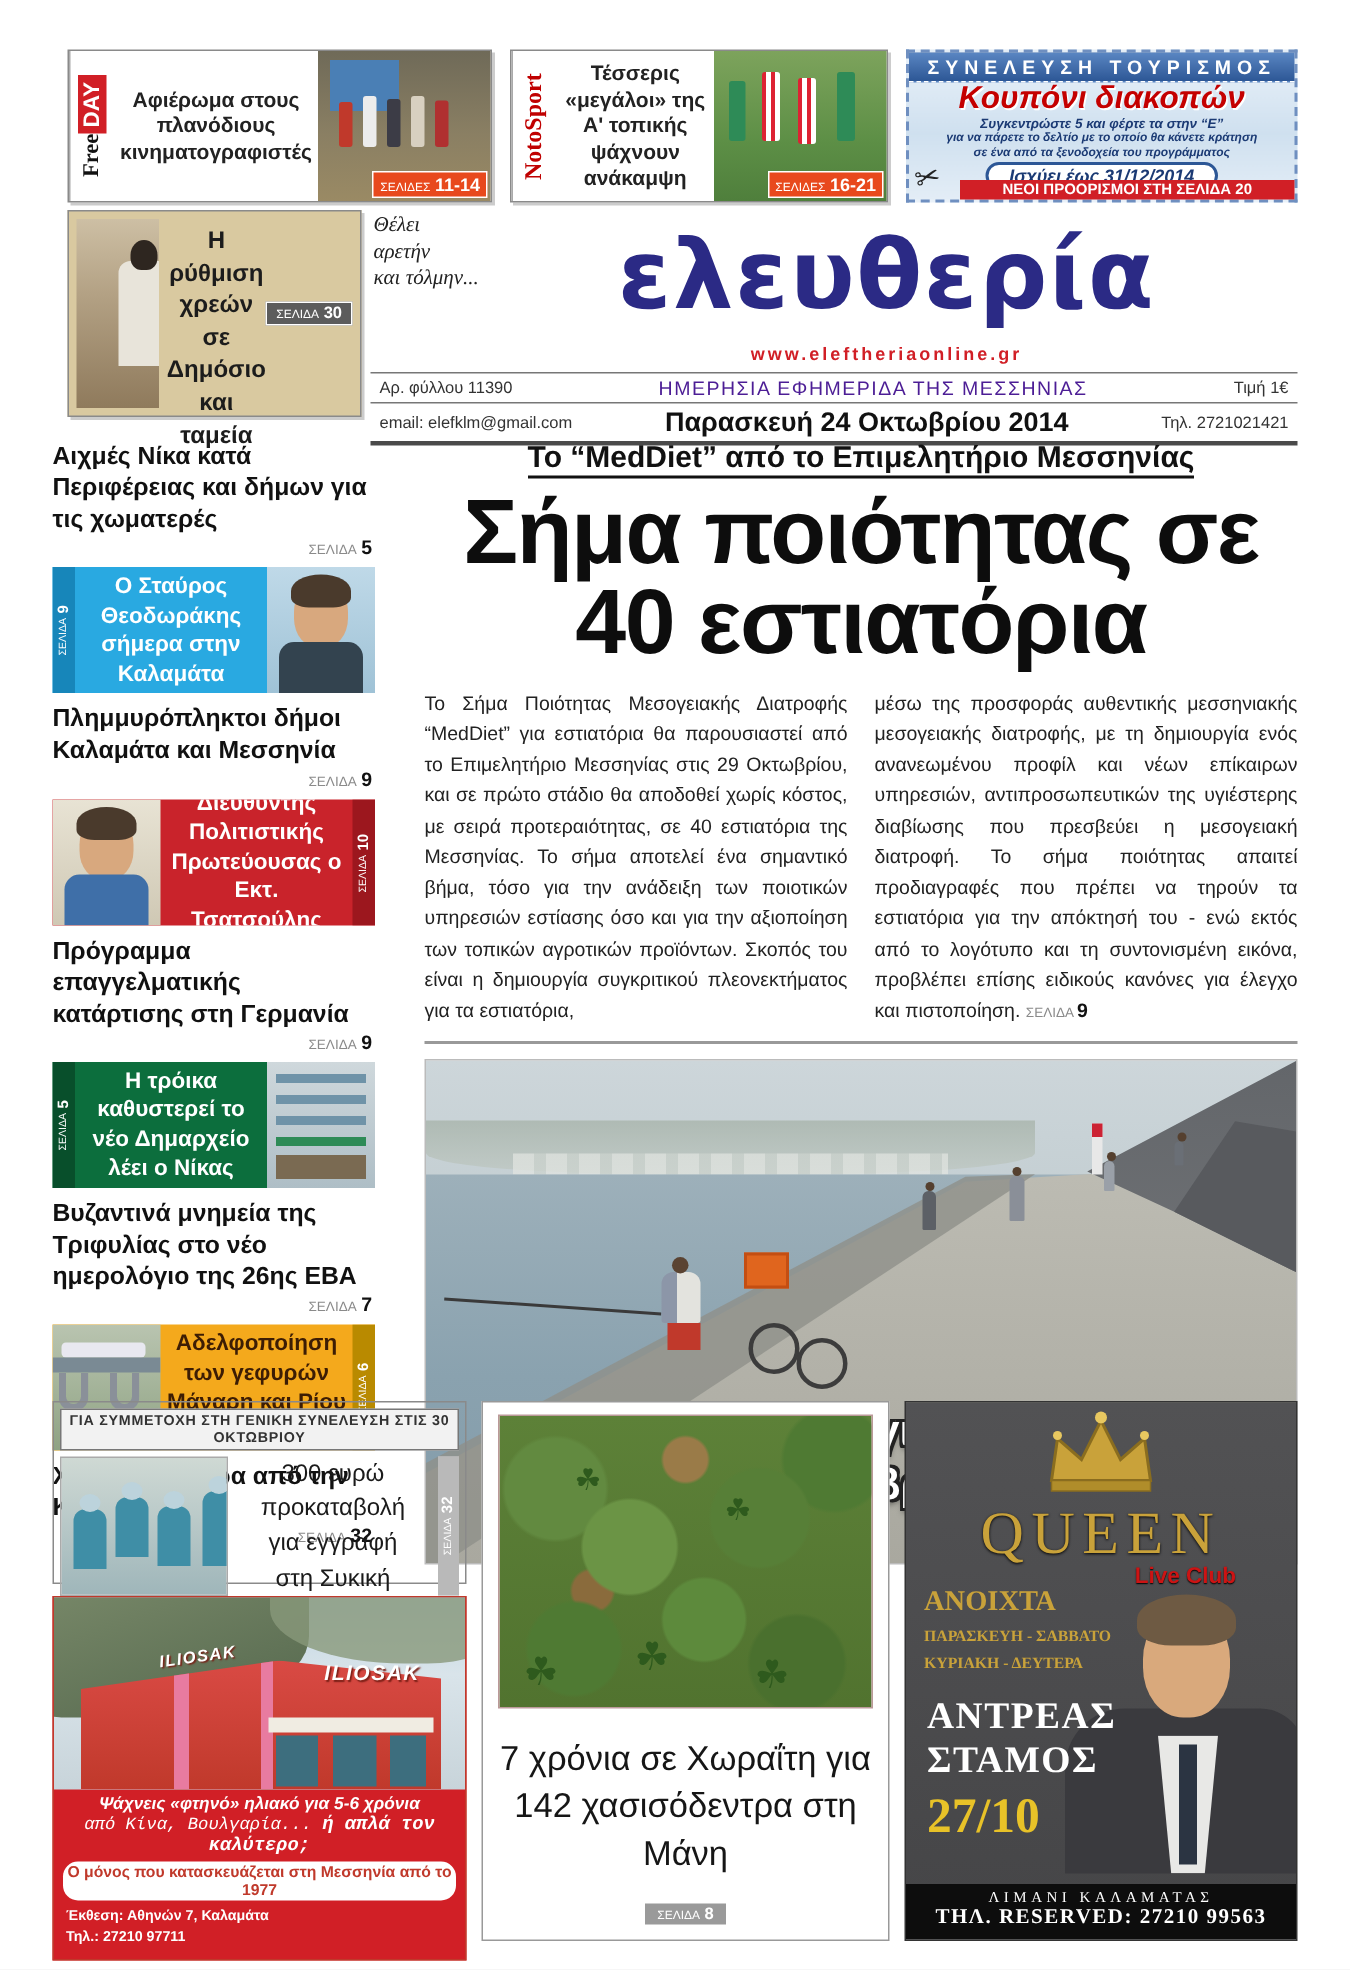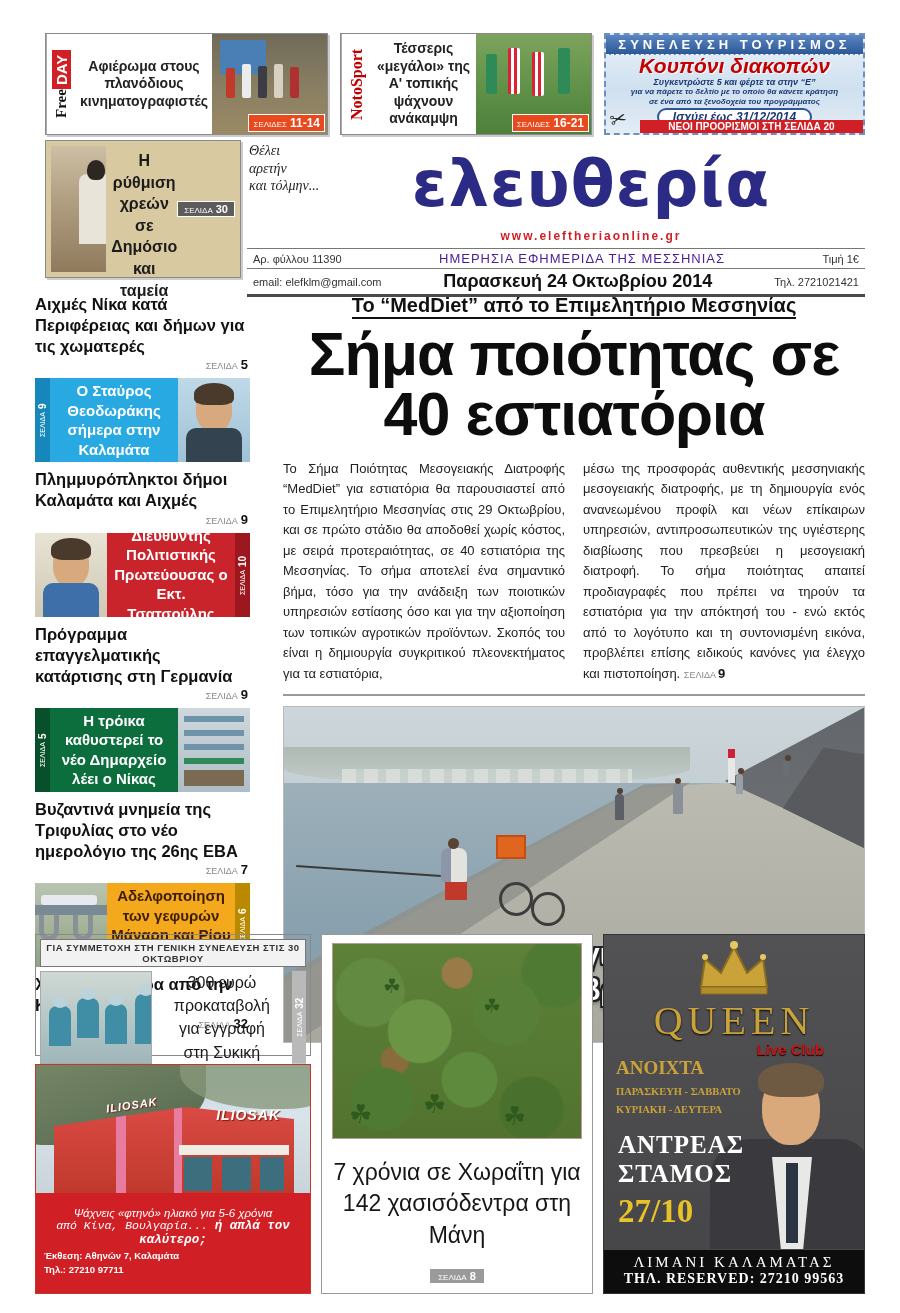--- a/index.html
+++ b/index.html
@@ -127,21 +127,21 @@
 
   .iliosak { margin-top:8px; flex:1; border:1px solid #c0392b; background:#d11f26; display:flex; flex-direction:column; }
   .iliosak-photo { height:128px; position:relative; overflow:hidden; background:linear-gradient(180deg,#bfd4e2 0%,#d9e4ea 40%,#c8d4da 100%); }
   .mountain { position:absolute; left:-30px; top:-10px; width:200px; height:90px; background:linear-gradient(160deg,#7a8a6a,#55684e); border-radius:0 0 60% 20%; }
   .mountain2 { position:absolute; right:-20px; top:-16px; width:150px; height:60px; background:#88997a; border-radius:0 0 30% 60%; opacity:.8; }
   .redbld { position:absolute; left:18px; bottom:0; width:240px; height:86px; background:linear-gradient(180deg,#d94a44 0%,#c0392b 100%); clip-path:polygon(0 22%, 55% 0, 100% 14%, 100% 100%, 0 100%); }
   .redbld .stripe { position:absolute; background:#e87ba0; }
   .redbld .awning { position:absolute; left:52%; top:44%; width:46%; height:10px; background:#f0ece2; }
   .redbld .glass { position:absolute; background:#3d6e7e; }
   .bldlogo { position:absolute; color:#fff; font-weight:bold; font-style:italic; font-size:11px; letter-spacing:1px; text-shadow:1px 1px 1px #7a1f16; }
-  .iliosak-line1 { color:#fff; font-style:italic; font-weight:normal; text-align:center; font-size:11.5px; margin-top:14px; }
+  .iliosak-line1 { color:#fff; font-style:italic; font-weight:bold; text-align:center; font-size:11.5px; margin-top:4px; }
   .iliosak-line2 { color:#fff; font-style:italic; text-align:center; font-size:11.5px;font-family:Liberation Mono, monospace; }
   .iliosak-line2 b { font-size:12.5px; }
   .iliosak-pill { background:#fff; border-radius:10px; color:#c0392b; font-weight:bold; font-size:10.5px; text-align:center; margin:4px 6px 2px; padding:1px 0; }
   .iliosak-foot { display:flex; justify-content:space-between; color:#fff; font-weight:bold; font-size:9.5px; line-height:1.5; padding:2px 8px 6px; }
 
   .bcol2 { width:272px; border:1px solid #999; background:#fff; padding:8px 10px; display:flex; flex-direction:column; }
   .hash-photo { border:1px solid #b99; height:196px; position:relative; overflow:hidden;
     background:radial-gradient(circle at 20% 80%, #4f7a33 0 12%, transparent 13%),
                radial-gradient(circle at 55% 70%, #5d8a3c 0 14%, transparent 15%),
                radial-gradient(circle at 80% 85%, #4a702e 0 12%, transparent 13%),
@@ -166,21 +166,21 @@
   .queen-days { color:#c9a23a; font-weight:bold; font-size:10.5px; line-height:1.7; font-family:"Liberation Serif",serif; }
   .queen-artist { position:absolute; left:14px; top:196px; color:#fff; font-family:"Liberation Serif",serif; font-weight:bold; font-size:25px; line-height:1.15; letter-spacing:1px; }
   .queen-date { position:absolute; left:14px; top:258px; color:#e8c228; font-weight:bold; font-size:33px; font-family:"Liberation Serif",serif; }
   .qman { position:absolute; right:-6px; bottom:44px; width:160px; height:190px; }
   .qman .suit { position:absolute; left:0; bottom:0; width:160px; height:110px; background:#3a3a3e; border-radius:40px 30px 0 0; }
   .qman .shirt { position:absolute; left:62px; bottom:0; width:40px; height:92px; background:#e8e8e6; clip-path:polygon(0 0, 100% 0, 78% 100%, 22% 100%); }
   .qman .tie { position:absolute; left:76px; bottom:6px; width:12px; height:80px; background:#2b3442; }
   .qman .head { position:absolute; left:52px; top:14px; width:58px; height:72px; background:#d9a97c; border-radius:46%; }
   .qman .hair { position:absolute; left:48px; top:4px; width:66px; height:34px; background:#6e5a43; border-radius:50% 50% 35% 35%; }
   .queen-foot { position:absolute; left:0; right:0; bottom:0; background:#0d0d0d; color:#fff; text-align:center; font-family:"Liberation Serif",serif; padding:4px 0 6px; }
-  .queen-venue { font-size:15px; letter-spacing:3px; }
+  .queen-venue { font-size:10px; letter-spacing:3px; }
   .queen-phone { font-size:14px; letter-spacing:1px; font-weight:bold; }
 </style>
 </head>
 <body>
 
 <div class="page">
 
   <div class="top-strip">
     <div class="promo-box freeday">
       <div class="vlogo">
@@ -278,21 +278,21 @@
             <b>9</b>
           </div>
         <div class="sb-box-text">Ο Σταύρος Θεοδωράκης σήμερα στην Καλαμάτα</div>
         <div class="sb-photo portrait">
           <div class="p-head"></div>
           <div class="p-hair"></div>
           <div class="p-body"></div>
         </div>
       </div>
 
-      <div class="sb-headline">Πλημμυρόπληκτοι δήμοι Καλαμάτα και Αιχμές</div>
+      <div class="sb-headline">Πλημμυρόπληκτοι δήμοι Καλαμάτα και Μεσσηνία</div>
       <div class="sb-pagerow"><span>ΣΕΛΙΔΑ</span><b>9</b></div>
 
       <div class="sb-box box-red">
         <div class="sb-photo portrait portrait2">
           <div class="p-head"></div>
           <div class="p-hair"></div>
           <div class="p-body"></div>
         </div>
         <div class="sb-box-text">Διευθυντής Πολιτιστικής Πρωτεύουσας ο Εκτ. Τσατσούλης</div>
         <div class="vstrip">
@@ -411,20 +411,21 @@
             <div class="glass" style="left:86%;top:58%;width:10%;height:40%;"></div>
           </div>
           <div class="bldlogo" style="left:70px;top:34px;transform:rotate(-8deg);">ILIOSAK</div>
           <div class="bldlogo" style="right:30px;top:42px;font-size:14px;">ILIOSAK</div>
         </div>
         <div class="iliosak-line1">Ψάχνεις «φτηνό» ηλιακό για 5-6 χρόνια</div>
         <div class="iliosak-line2">
           <span>από Κίνα, Βουλγαρία...</span>
           <b>ή απλά τον καλύτερο;</b>
         </div>
+        <div class="iliosak-pill">Ο μόνος που κατασκευάζεται στη Μεσσηνία από το 1977</div>
         <div class="iliosak-foot">
           <div>
             <div>Έκθεση: Αθηνών 7, Καλαμάτα</div>
             <div>Τηλ.: 27210 97711</div>
           </div>
         </div>
       </div>
     </div>
 
     <div class="bcol2">

